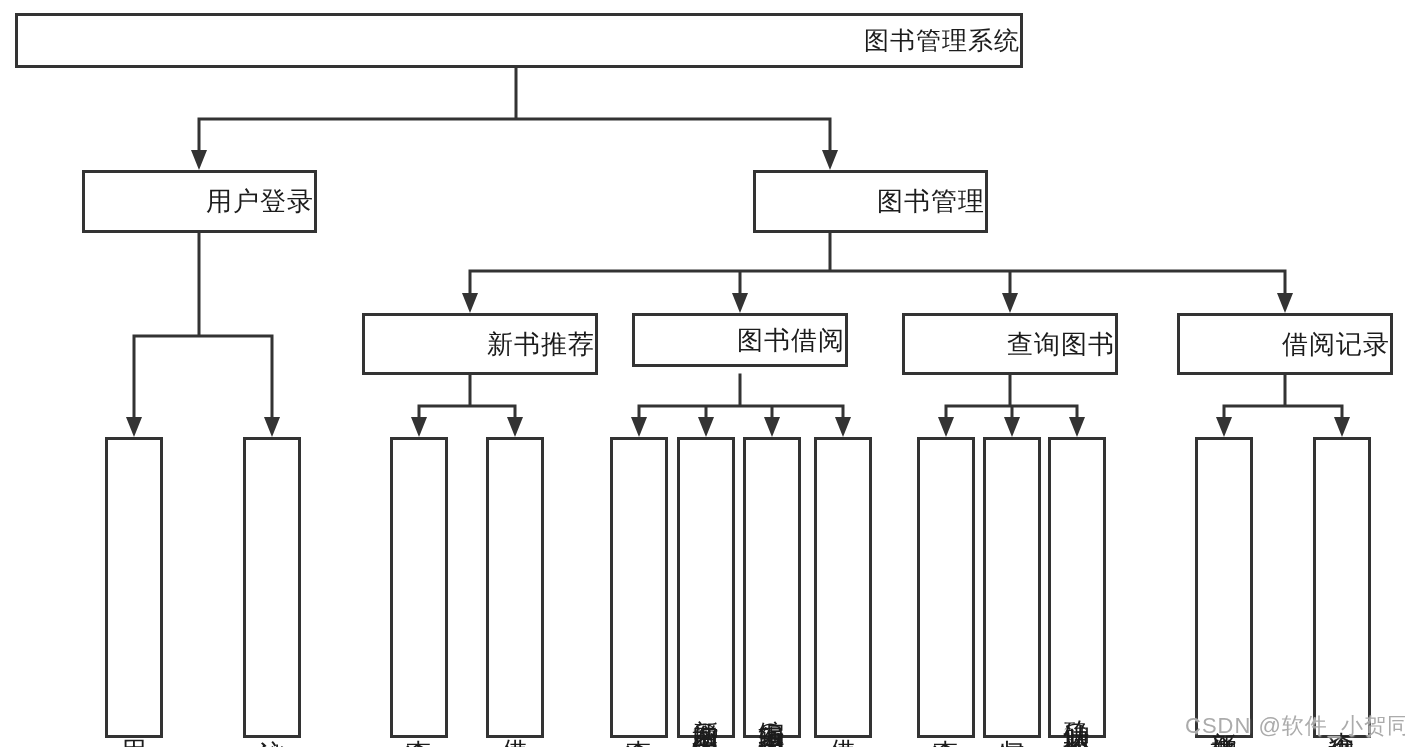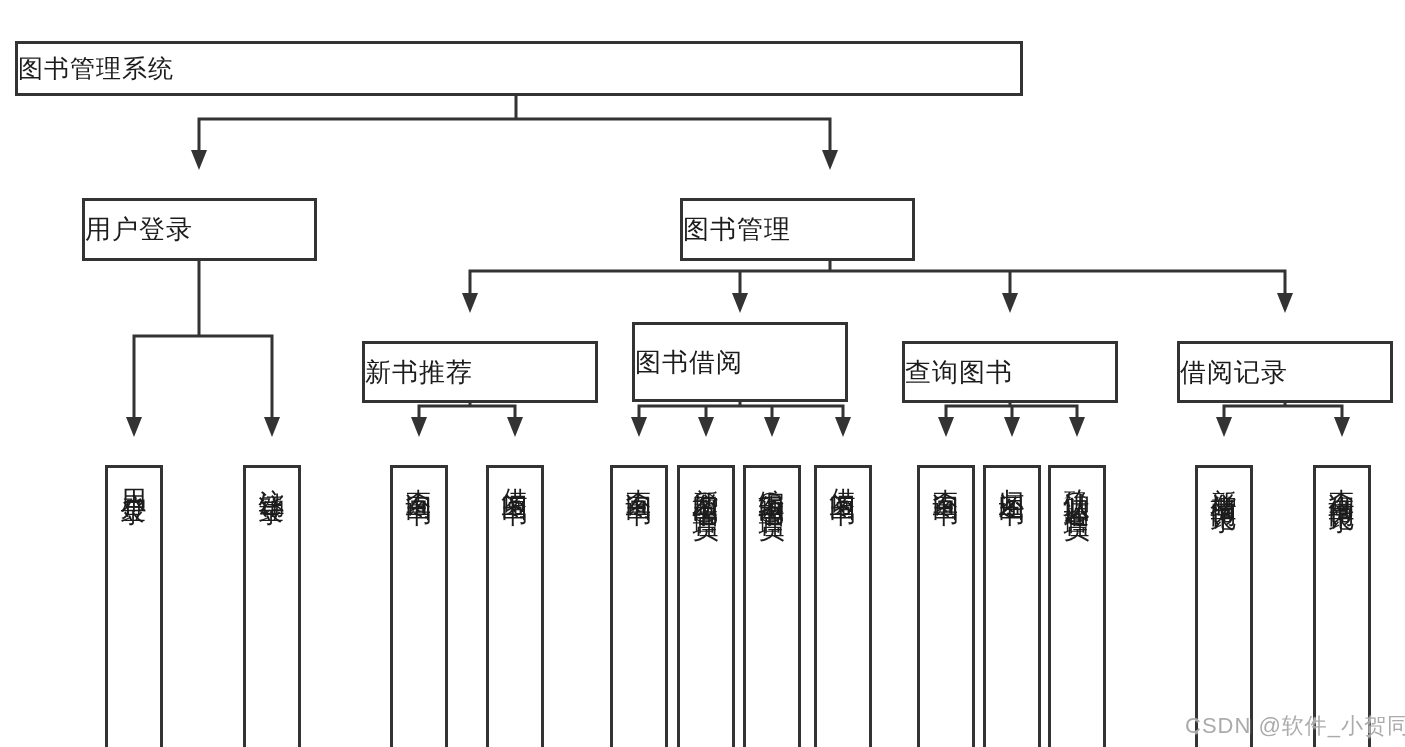--- a/index.html
+++ b/index.html
@@ -3,23 +3,22 @@
 <meta charset="utf-8">
 <style>
   html,body{margin:0;padding:0;background:#ffffff;}
   .canvas{
     position:relative;width:1405px;height:747px;background:#ffffff;
     font-family:"Liberation Sans",sans-serif;overflow:hidden;
   }
   .connectors{position:absolute;left:0;top:0;}
   .box{
     position:absolute;box-sizing:border-box;border:3px solid #333333;
-    background:#ffffff;display:flex;align-items:center;justify-content:flex-start;
+    background:#ffffff;display:flex;align-items:center;justify-content:flex-end;
     color:#1c1c1c;
-    margin-top:28px;
   }
   .hbox{font-size:26px;letter-spacing:1px;}
   .root{font-size:25px;}
   .vbox{
     font-size:26px;line-height:1;
     writing-mode:vertical-rl;letter-spacing:4px;
   }
   .vbox .lbl{display:block;}
   .watermark{
     position:absolute;left:1185px;top:711px;
@@ -63,28 +62,28 @@
     </g>
   </svg>
 
   <div class="box hbox root" style="left:15px;top:13px;width:1008px;height:55px">
     <span class="lbl">图书管理系统</span>
   </div>
 
   <div class="box hbox" style="left:82px;top:170px;width:235px;height:63px">
     <span class="lbl">用户登录</span>
   </div>
-  <div class="box hbox" style="left:680px;top:170px;width:235px;height:63px">
+  <div class="box hbox" style="left:753px;top:170px;width:235px;height:63px">
     <span class="lbl">图书管理</span>
   </div>
 
   <div class="box hbox" style="left:362px;top:313px;width:236px;height:62px">
     <span class="lbl">新书推荐</span>
   </div>
-  <div class="box hbox" style="left:632px;top:294px;width:216px;height:80px">
+  <div class="box hbox" style="left:632px;top:313px;width:216px;height:54px">
     <span class="lbl">图书借阅</span>
   </div>
   <div class="box hbox" style="left:902px;top:313px;width:216px;height:62px">
     <span class="lbl">查询图书</span>
   </div>
   <div class="box hbox" style="left:1177px;top:313px;width:216px;height:62px">
     <span class="lbl">借阅记录</span>
   </div>
 
   <div class="box vbox" style="left:105px;top:437px;width:58px;height:301px">

